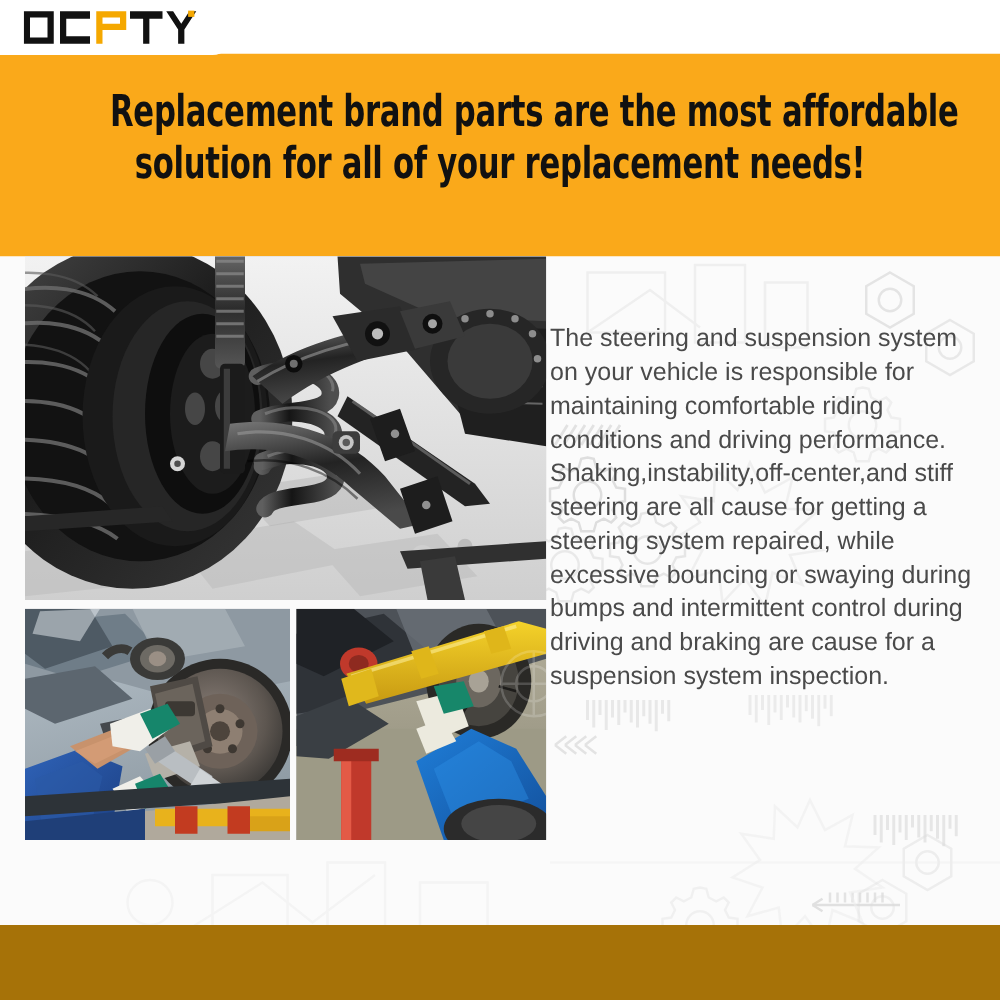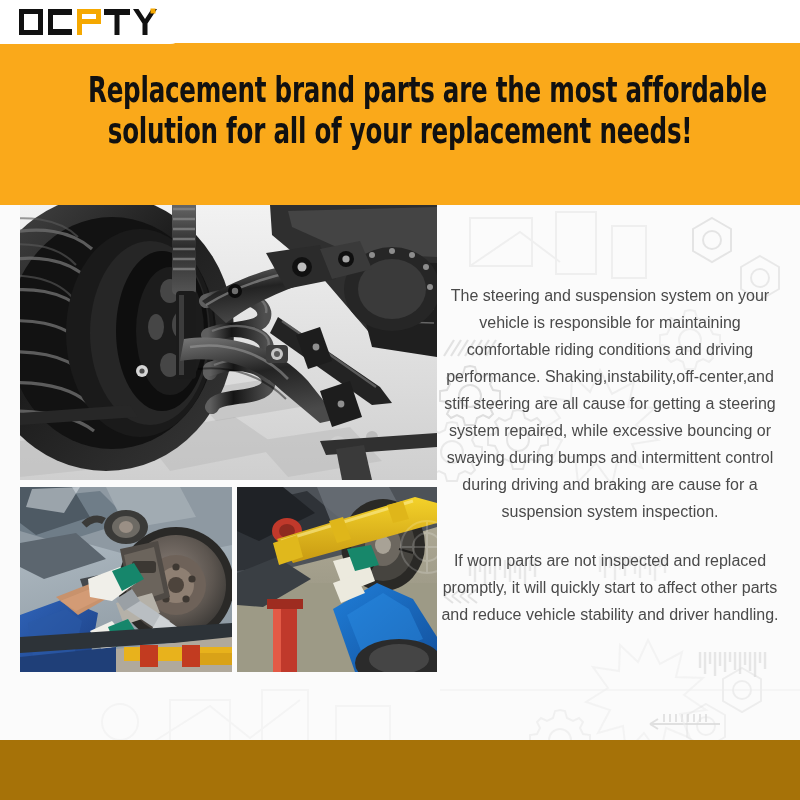--- a/index.html
+++ b/index.html
@@ -39,21 +39,21 @@
   
   .photo{ position:absolute; z-index:2; overflow:hidden; background:#d8d8d8; }
   .photo-main  { left:20px;  top:205px; width:417px; height:275px; }
   .photo-bl    { left:20px;  top:487px; width:212px; height:185px; }
   .photo-br    { left:237px; top:487px; width:200px; height:185px; }
   .photo svg{ display:block; width:100%; height:100%; }
 
   
   .copy{
     position:absolute; left:440px; top:258px; width:340px; z-index:2;
-    color:#4a4a4a; font-size:16px; line-height:27px; text-align:center;margin-top:24px;
+    color:#4a4a4a; font-size:20px; line-height:27px; text-align:left;
   }
   .copy p{ margin:0; }
   .copy p + p{ margin-top:22px; }
 
   
   .footer-bar{
     position:absolute; left:0; bottom:0; width:800px; height:60px;
     background:#a67208; z-index:2;
   }
 </style>
@@ -451,16 +451,15 @@
     <g opacity=".18" stroke="#ffffff" stroke-width="2" fill="none">
       <circle cx="190" cy="60" r="26"></circle>
         <circle cx="190" cy="60" r="14"></circle>
       <path d="M164,60 H216 M190,34 V86"></path>
     </g>
   </svg>
 </div>
 
 <div class="copy">
   <p>The steering and suspension system on your vehicle is responsible for maintaining comfortable riding conditions and driving performance. Shaking,instability,off-center,and stiff steering are all cause for getting a steering system repaired, while excessive bouncing or swaying during bumps and intermittent control during driving and braking are cause for a suspension system inspection.</p>
-  <p>If worn parts are not inspected and replaced promptly, it will quickly start to affect other parts and reduce vehicle stability and driver handling.</p>
 </div>
 
 <div class="footer-bar"></div>
 
 </body></html>

